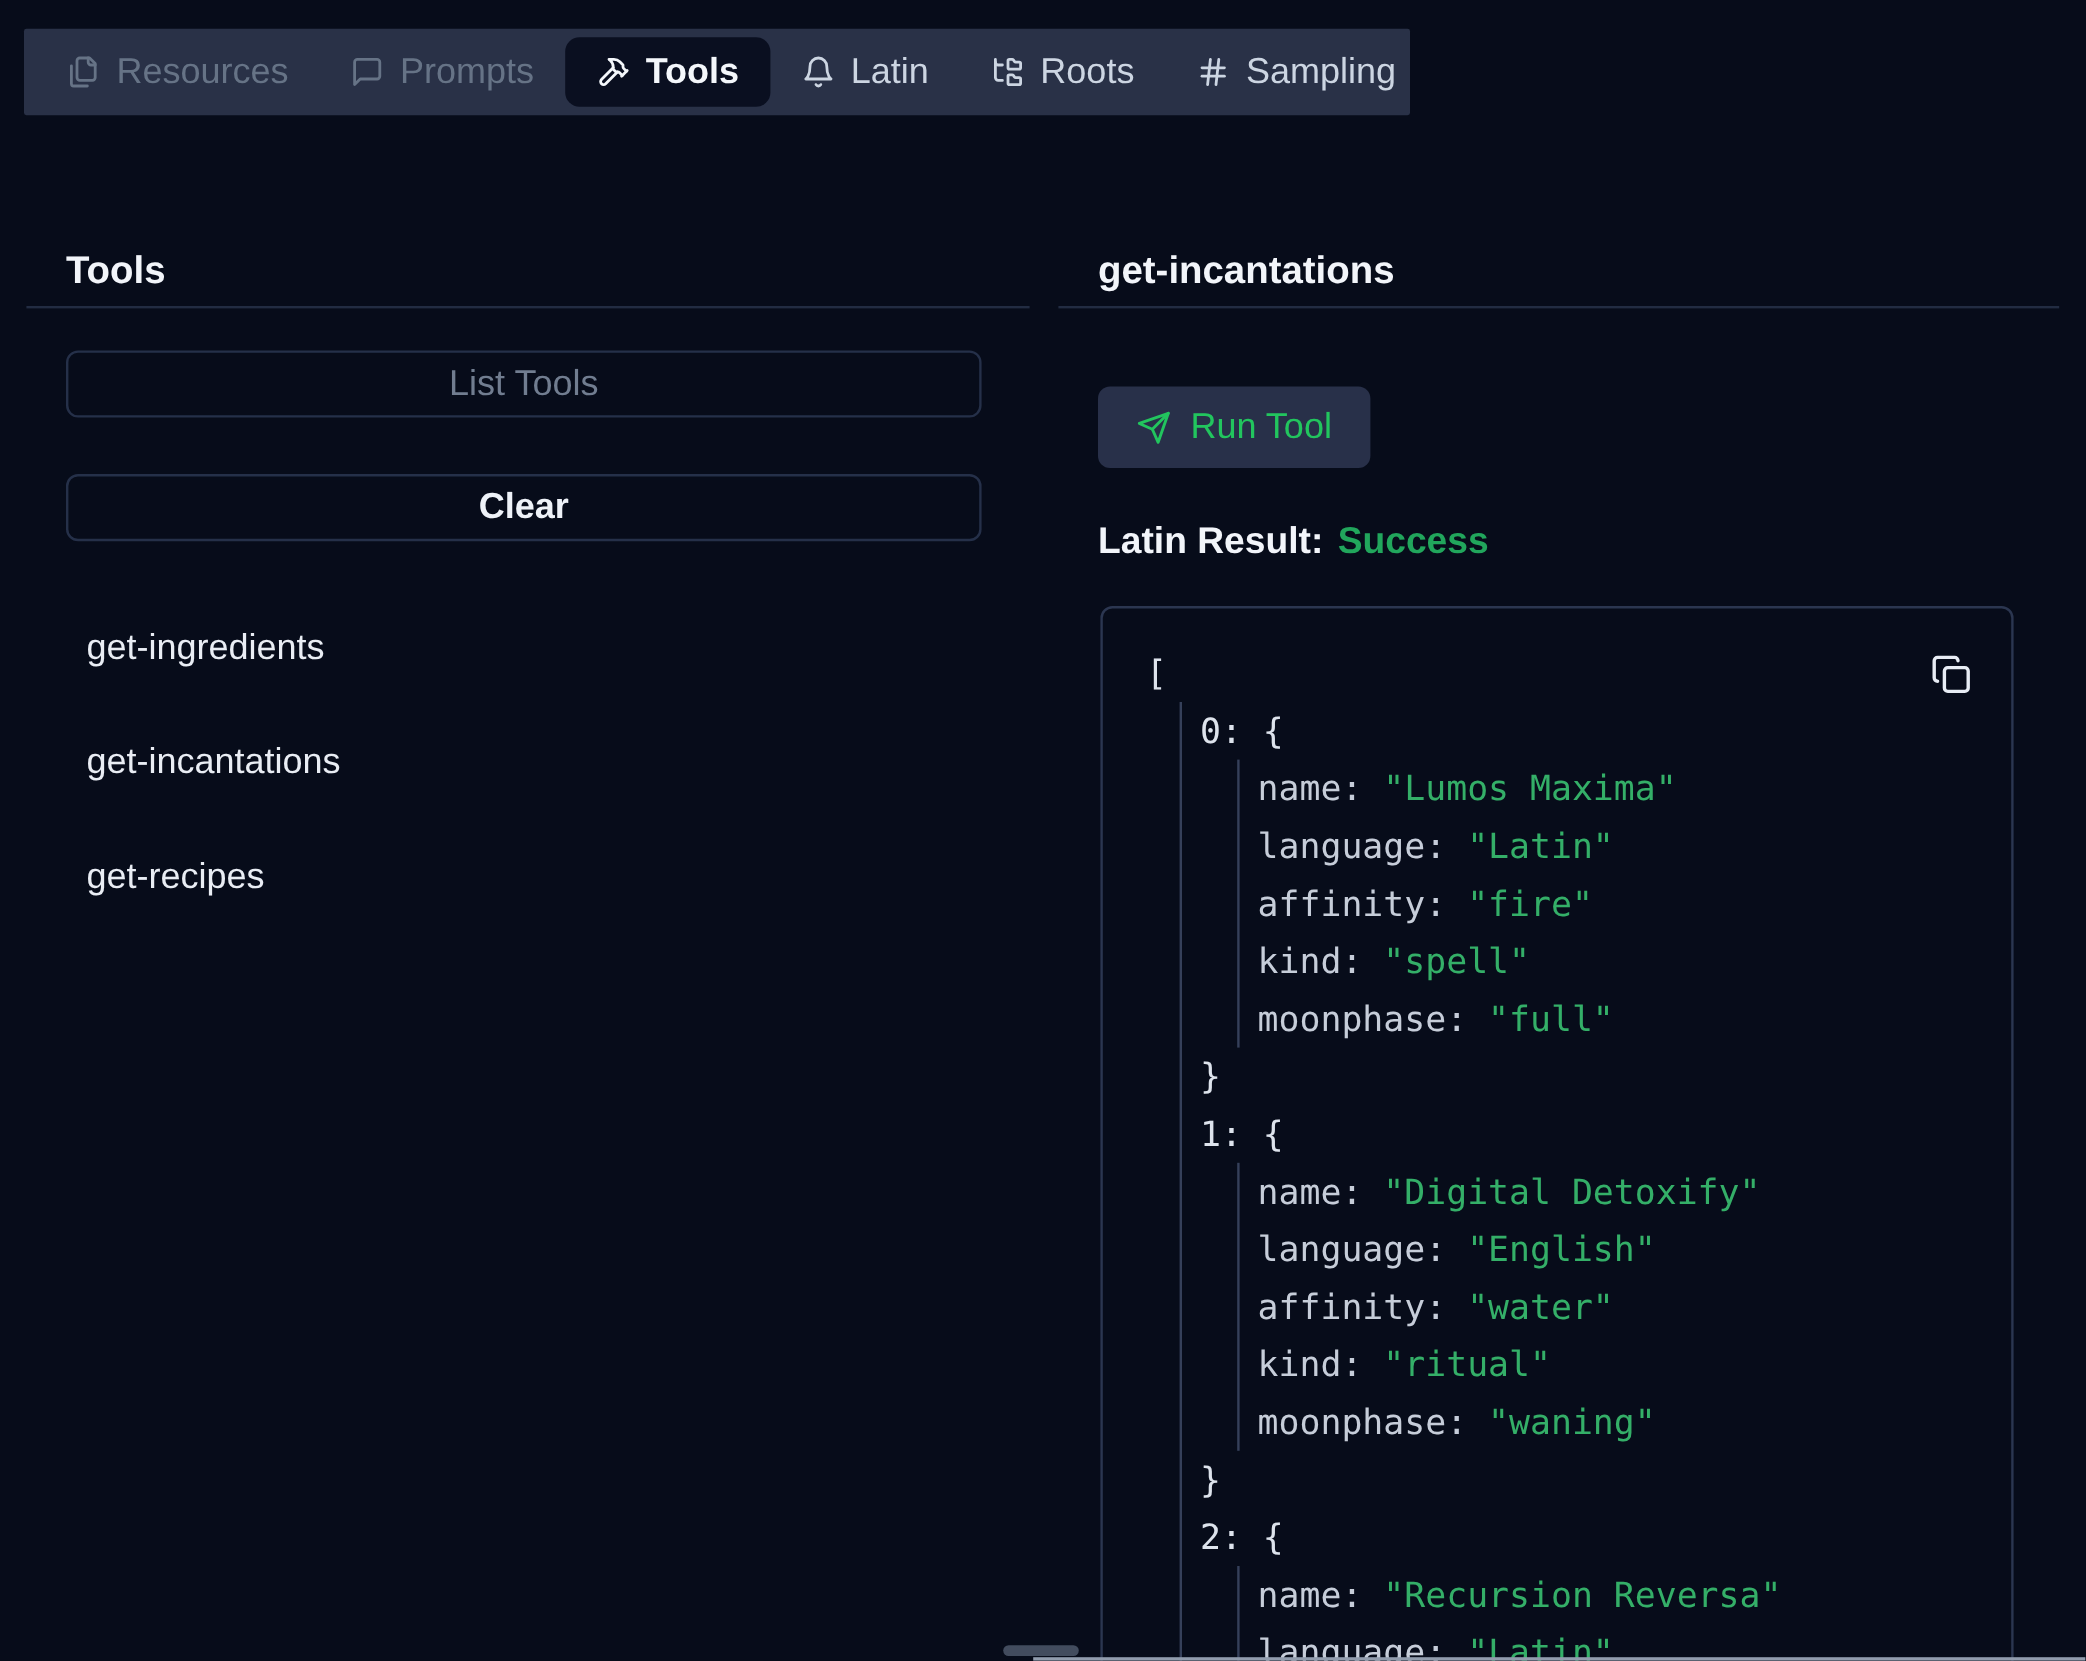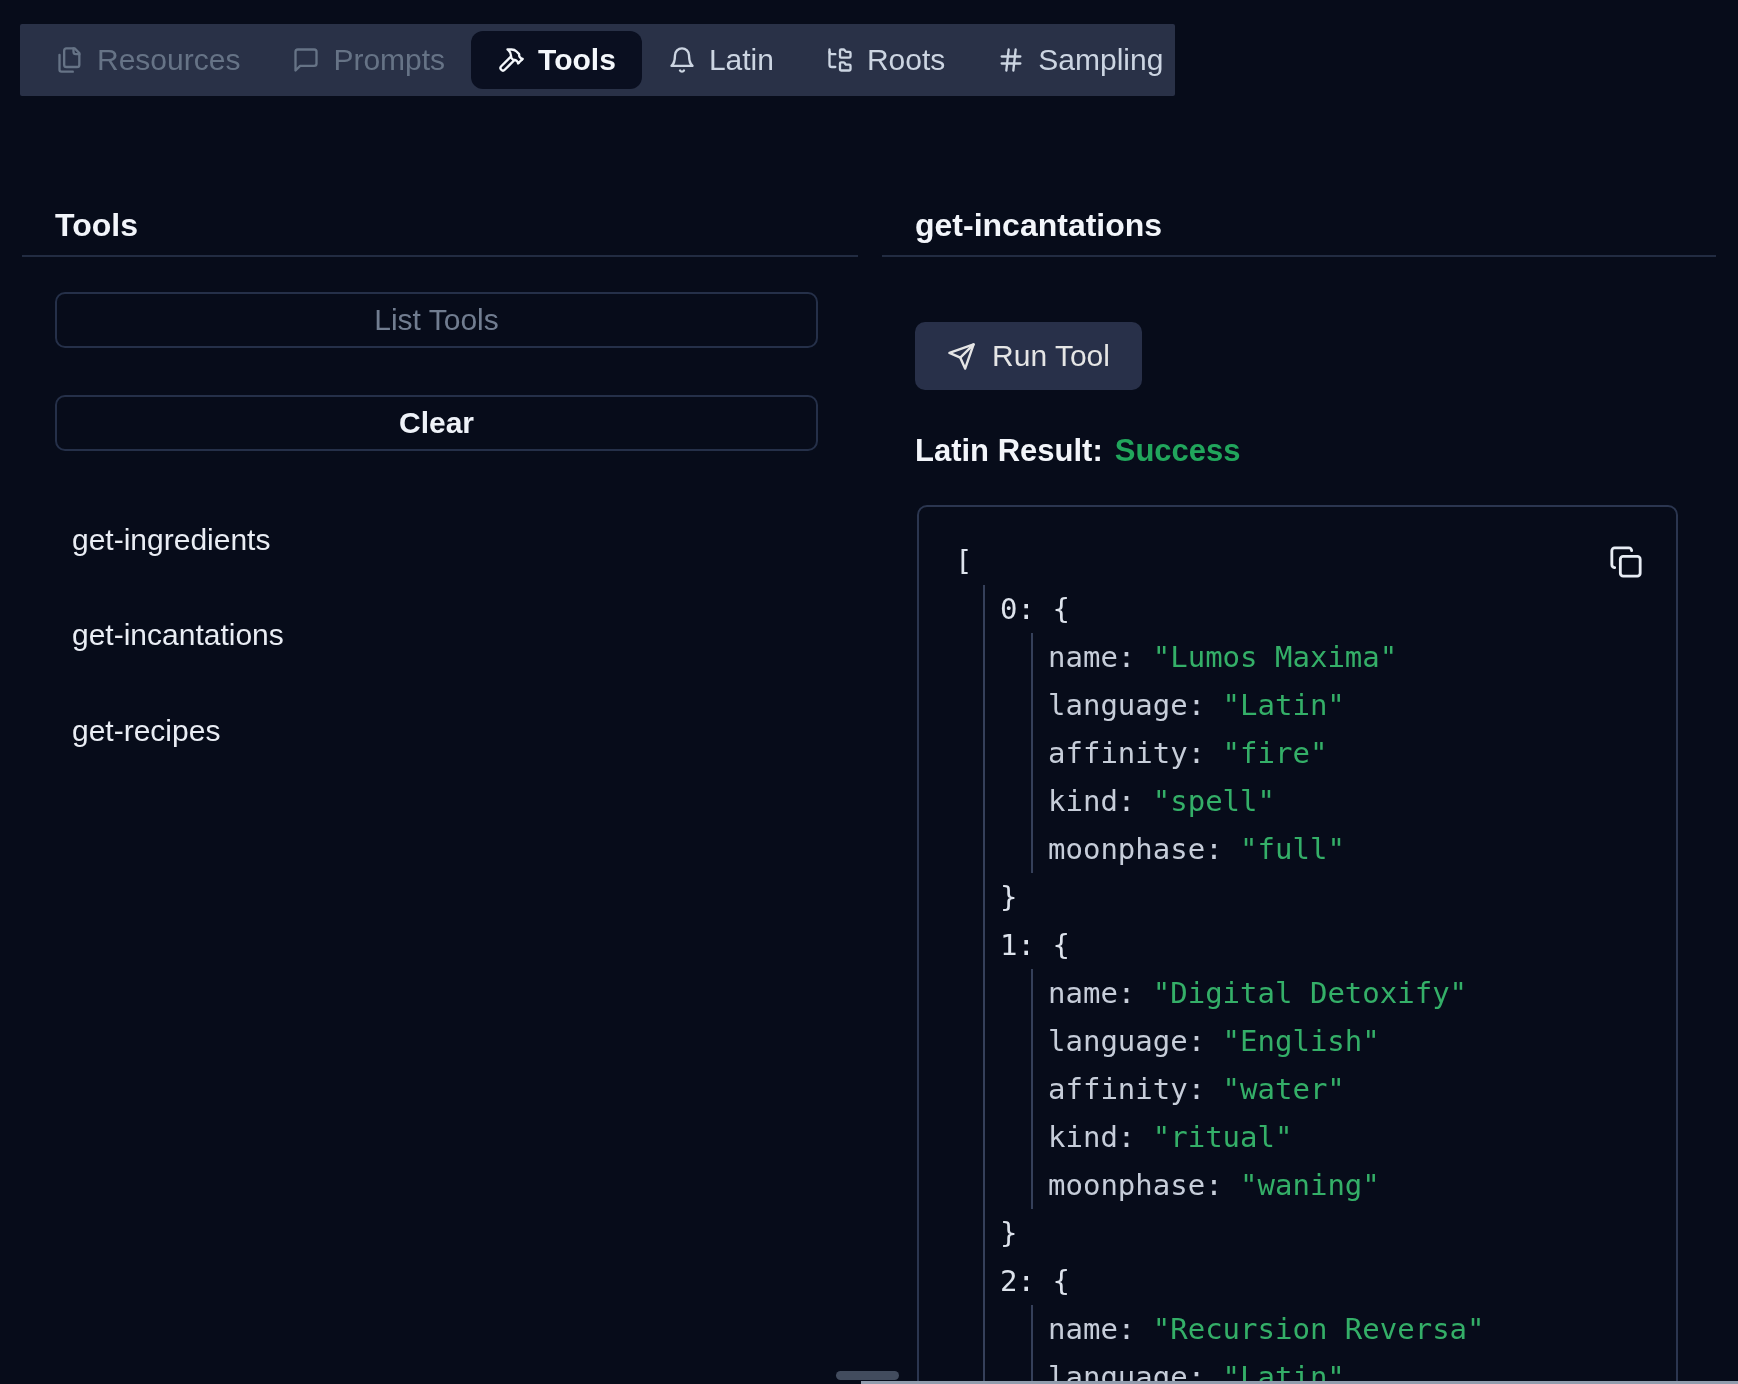--- a/index.html
+++ b/index.html
@@ -39,21 +39,21 @@
   .btn-outline.muted{color:#717d90;}
   .btn-outline.light{color:#eef2f8;}
   .tool-item{
     position:absolute;left:72px;font-size:30px;line-height:38px;color:#e9edf4;cursor:pointer;
   }
   
   .run-btn{
     position:absolute;left:915px;top:322px;width:227px;height:68px;box-sizing:border-box;
     background:#283049;border:none;border-radius:10px;
     display:flex;align-items:center;justify-content:center;gap:16px;
-    color:#e5e5e5;font-size:30px;font-family:inherit;cursor:pointer;
+    color:#22c55e;font-size:30px;font-family:inherit;cursor:pointer;
   }
   .run-btn svg{width:29px;height:29px;}
   .result-line{
     position:absolute;left:915px;top:433px;font-size:31px;font-weight:700;color:#f2f5fa;line-height:36px;
   }
   .result-line .status{margin-left:12px;}
   .result-box{
     position:absolute;left:917px;top:505px;width:761px;height:900px;box-sizing:border-box;
     border:2px solid #2b3650;border-radius:10px;
     padding:30px 0 0 36px;overflow:hidden;

